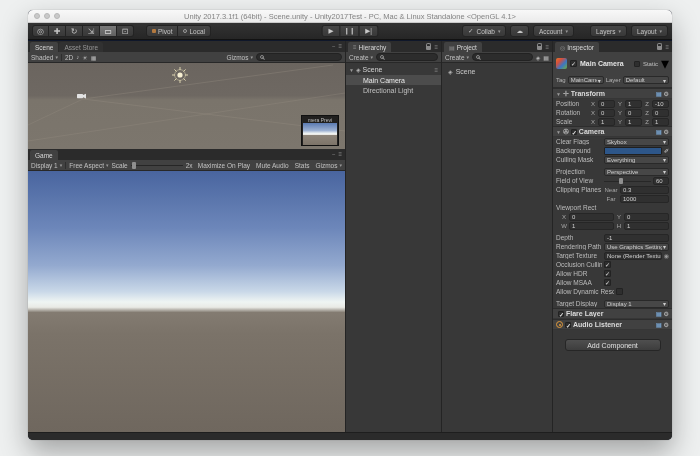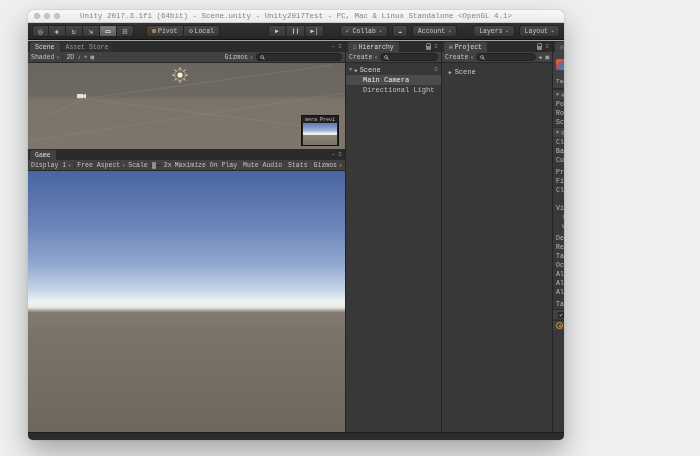--- a/index.html
+++ b/index.html
@@ -1,20 +1,20 @@
 <!DOCTYPE html>
 <html><head>
 <meta charset="utf-8">
 <style>
   * { margin:0; padding:0; box-sizing:border-box; }
   html,body { width:700px; height:456px; }
   body { background:#eef0f0; font-family:"Liberation Sans", sans-serif; overflow:hidden; position:relative; }
 
-  .window { position:absolute; left:28px; top:10px; width:536px; height:430px; border-radius:5px;
-            background:#a3a3a3; box-shadow:0 12px 28px rgba(0,0,0,.32), 0 0 1px rgba(0,0,0,.45); overflow:hidden;font-family:Liberation Mono, monospace; }
+  .window { position:absolute; left:28px; top:10px; width:644px; height:430px; border-radius:5px;
+            background:#0f172a; box-shadow:0 12px 28px rgba(0,0,0,.32), 0 0 1px rgba(0,0,0,.45); overflow:hidden; }
 
   
   .titlebar { height:13px; background:linear-gradient(#f8f8f8,#ebebeb); border-bottom:1px solid #c9c9c9;
               position:relative; display:flex; align-items:center; }
   .dots { display:flex; gap:4px; margin-left:6px; }
   .dot { width:6px; height:6px; border-radius:50%; background:#c9c9c9; border:1px solid #b7b7b7; }
   .wtitle { position:absolute; left:0; right:0; text-align:center; font-size:7.5px; color:#838383; }
 
   
   .main-toolbar { height:17px; background:linear-gradient(#333333,#262626); border-bottom:1px solid #121212;

